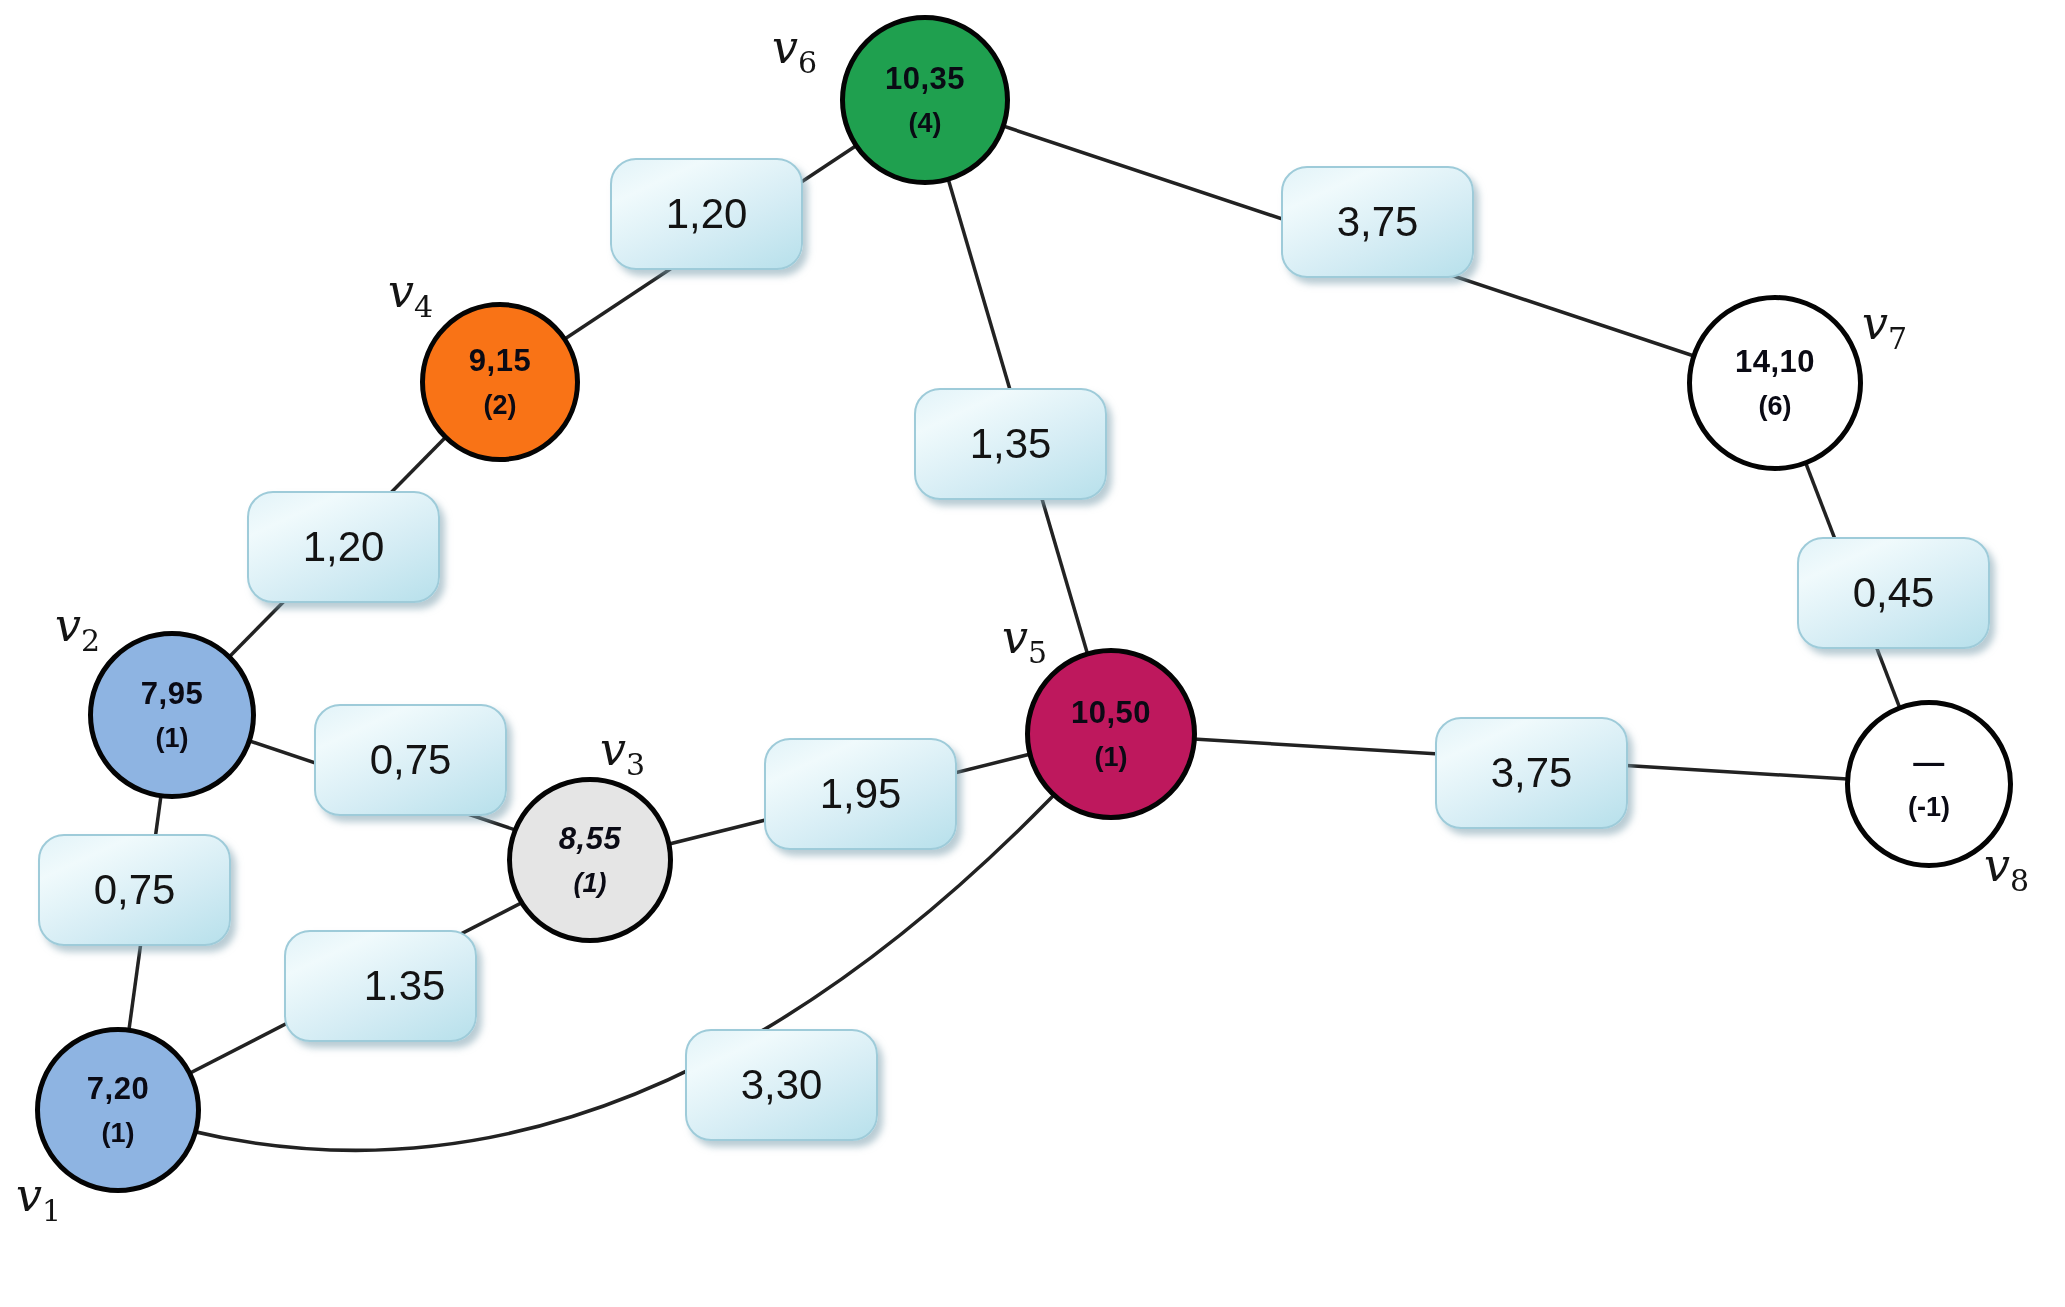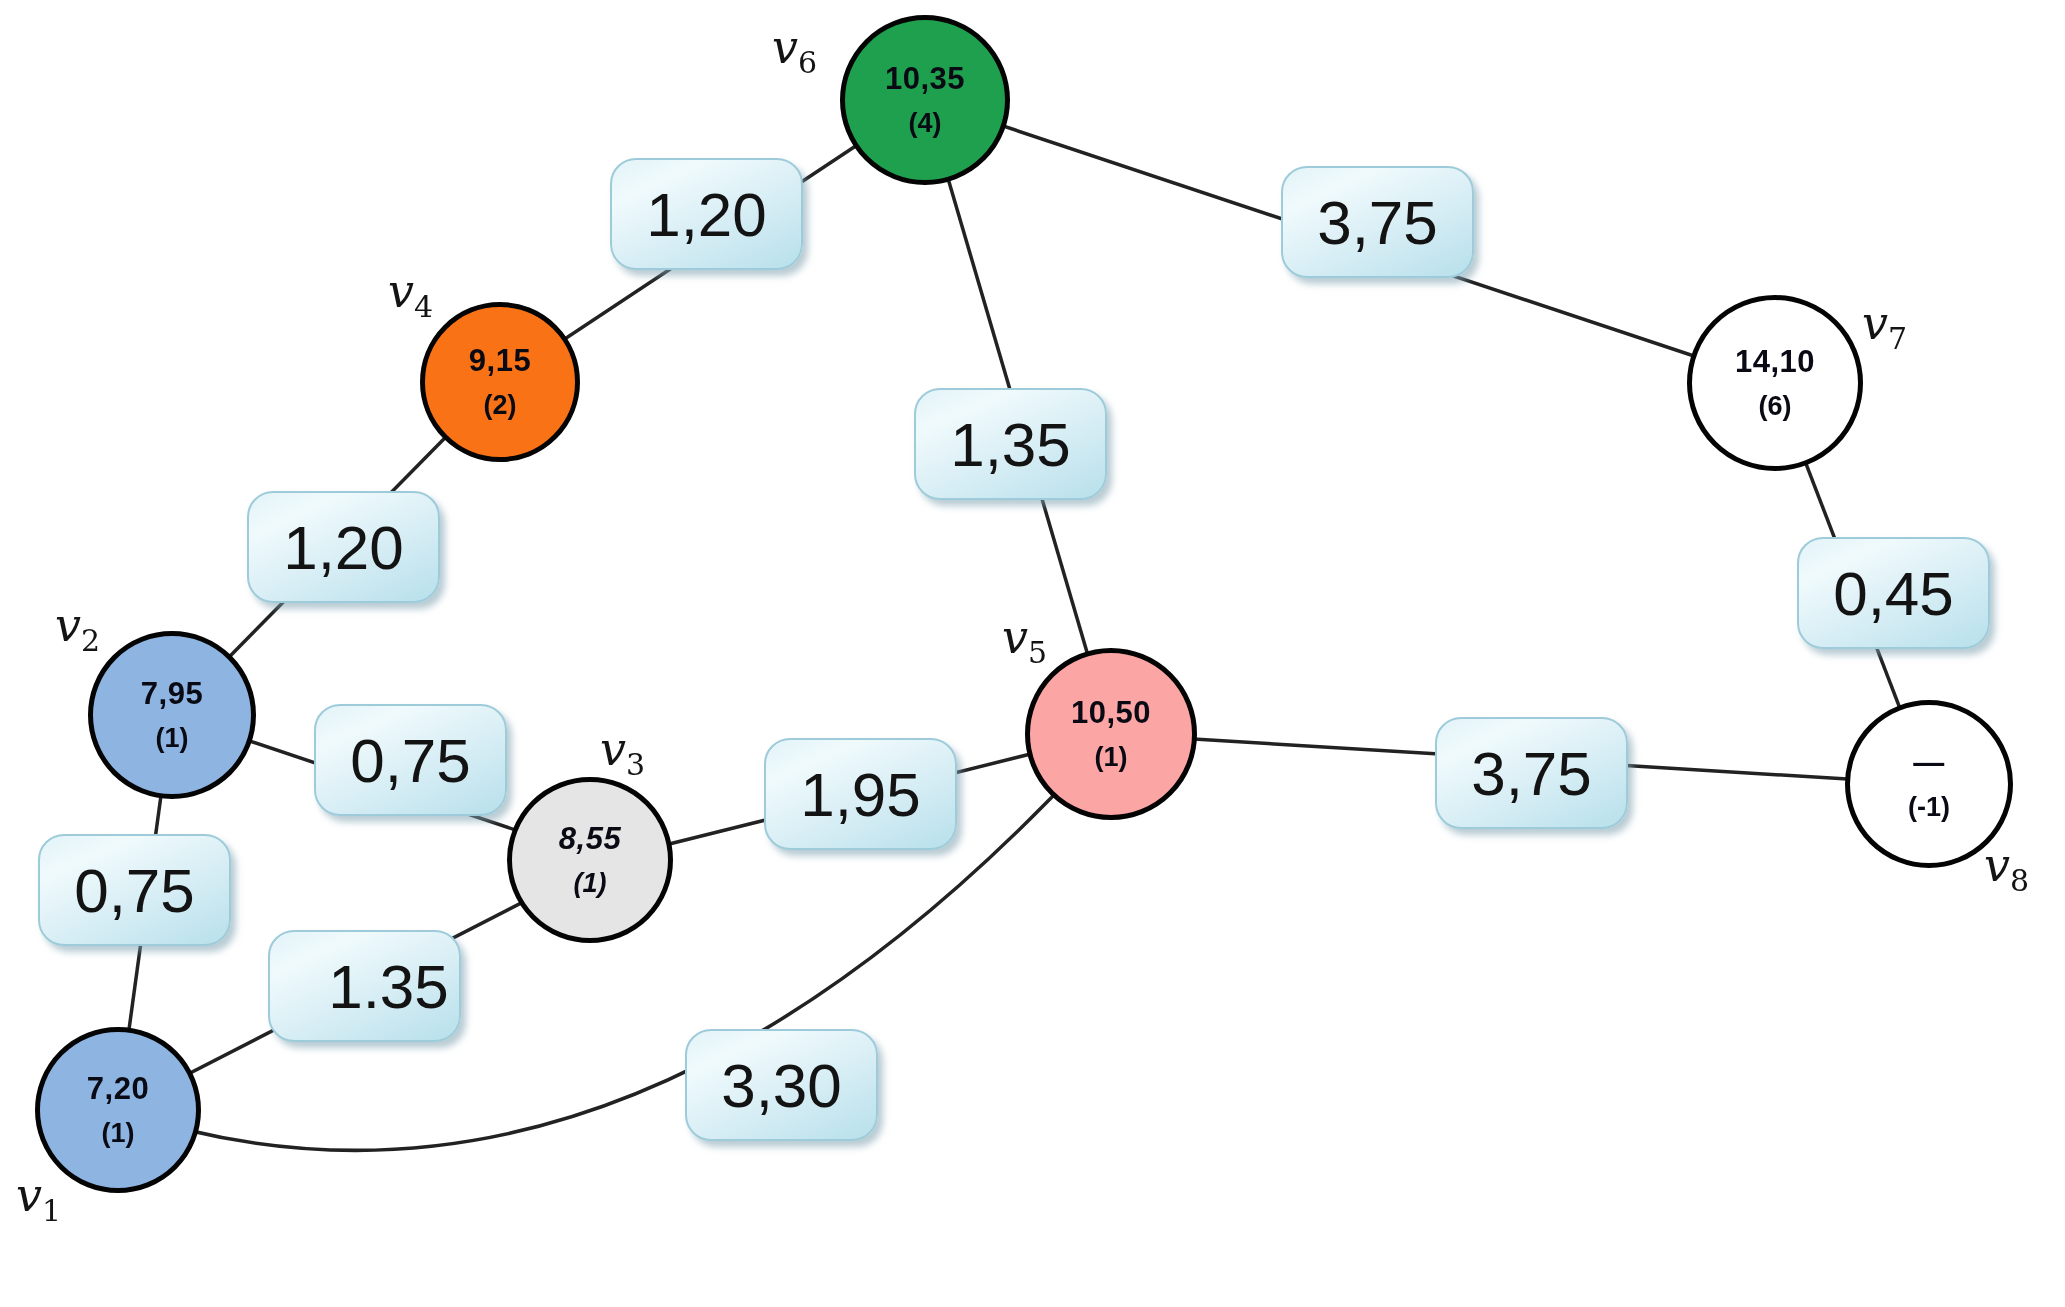--- a/index.html
+++ b/index.html
@@ -61,21 +61,21 @@
     width: 193px;
     height: 112px;
     box-sizing: border-box;
     border-radius: 26px;
     background: linear-gradient(155deg, #e2f3f8 0%, #f0fafc 22%, #d4ecf4 62%, #b7e0eb 100%);
     border: 2px solid #9ecbd9;
     box-shadow: 5px 6px 7px rgba(125, 160, 175, 0.55);
     display: flex;
     align-items: center;
     justify-content: center;
-    font-size: 62px;
+    font-size: 42px;
     font-weight: 500;
     color: #131313;
     z-index: 2;
   }
   .source {
     position: absolute;
     left: 205px;
     top: 1230px;
     font-size: 62px;
     color: #1c1c1c;
@@ -96,21 +96,21 @@
       <line x1="500" y1="382" x2="925" y2="100" stroke="#222222" stroke-width="3.5"></line>
       <line x1="925" y1="100" x2="1111" y2="734" stroke="#222222" stroke-width="3.5"></line>
       <line x1="925" y1="100" x2="1775" y2="383" stroke="#222222" stroke-width="3.5"></line>
       <line x1="605" y1="860" x2="1111" y2="734" stroke="#222222" stroke-width="3.5"></line>
       <line x1="1111" y1="734" x2="1929" y2="784" stroke="#222222" stroke-width="3.5"></line>
       <line x1="1775" y1="383" x2="1929" y2="784" stroke="#222222" stroke-width="3.5"></line>
     </svg>
 <div class="edge-label" style="left: 38px; top: 834px;">
       <span>0,75</span>
     </div>
-    <div class="edge-label" style="left: 268px; top: 930px; padding-left: 48px;">
+    <div class="edge-label" style="left: 284px; top: 930px; padding-left: 48px;">
       <span>1.35</span>
     </div>
     <div class="edge-label" style="left: 685px; top: 1029px;">
       <span>3,30</span>
     </div>
     <div class="edge-label" style="left: 314px; top: 704px;">
       <span>0,75</span>
     </div>
     <div class="edge-label" style="left: 247px; top: 491px;">
       <span>1,20</span>
@@ -146,21 +146,21 @@
     <div class="node" style="left: 507px; top: 777px; width: 166px; height: 166px; background: #e5e5e5; border-color: rgb(4, 4, 4); font-style: italic;">
       <div class="value">8,55</div>
       <div class="order">(1)</div>
     </div>
     <div class="vlabel" style="left: 600px; top: 726px;"><span>v</span><sub>3</sub></div>
     <div class="node" style="left: 420px; top: 302px; width: 160px; height: 160px; background: #f97316; border-color: rgb(4, 4, 4);">
       <div class="value">9,15</div>
       <div class="order">(2)</div>
     </div>
     <div class="vlabel" style="left: 388px; top: 268px;"><span>v</span><sub>4</sub></div>
-    <div class="node" style="left: 1025px; top: 648px; width: 172px; height: 172px; background: #fca5a5; border-color: rgb(4, 4, 4);">
+    <div class="node" style="left: 1025px; top: 648px; width: 172px; height: 172px; background: #be185d; border-color: rgb(4, 4, 4);">
       <div class="value">10,50</div>
       <div class="order">(1)</div>
     </div>
     <div class="vlabel" style="left: 1002px; top: 614px;"><span>v</span><sub>5</sub></div>
     <div class="node" style="left: 840px; top: 15px; width: 170px; height: 170px; background: rgb(31, 160, 79); border-color: rgb(4, 4, 4);">
       <div class="value">10,35</div>
       <div class="order">(4)</div>
     </div>
     <div class="vlabel" style="left: 772px; top: 24px;"><span>v</span><sub>6</sub></div>
     <div class="node" style="left: 1687px; top: 295px; width: 176px; height: 176px; background: rgb(255, 255, 255); border-color: rgb(4, 4, 4);">

